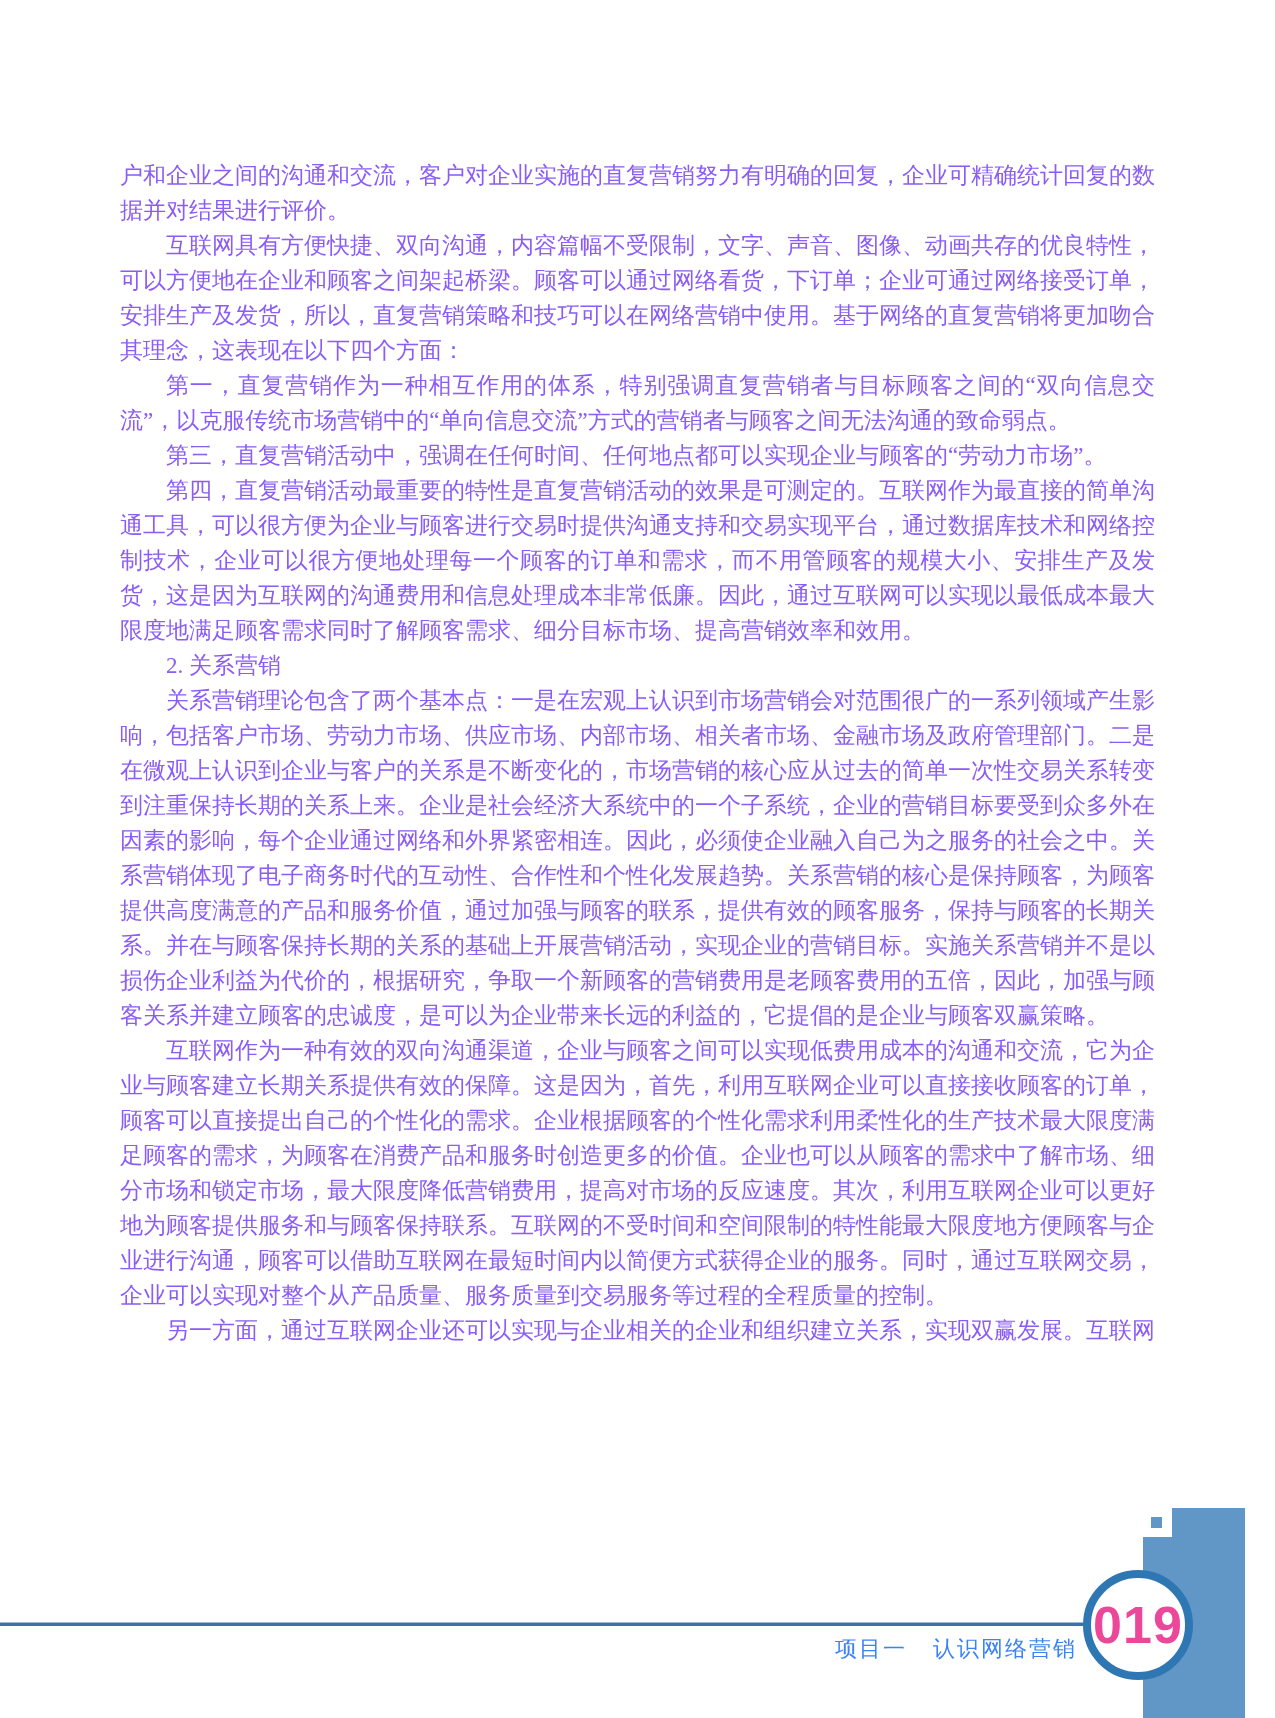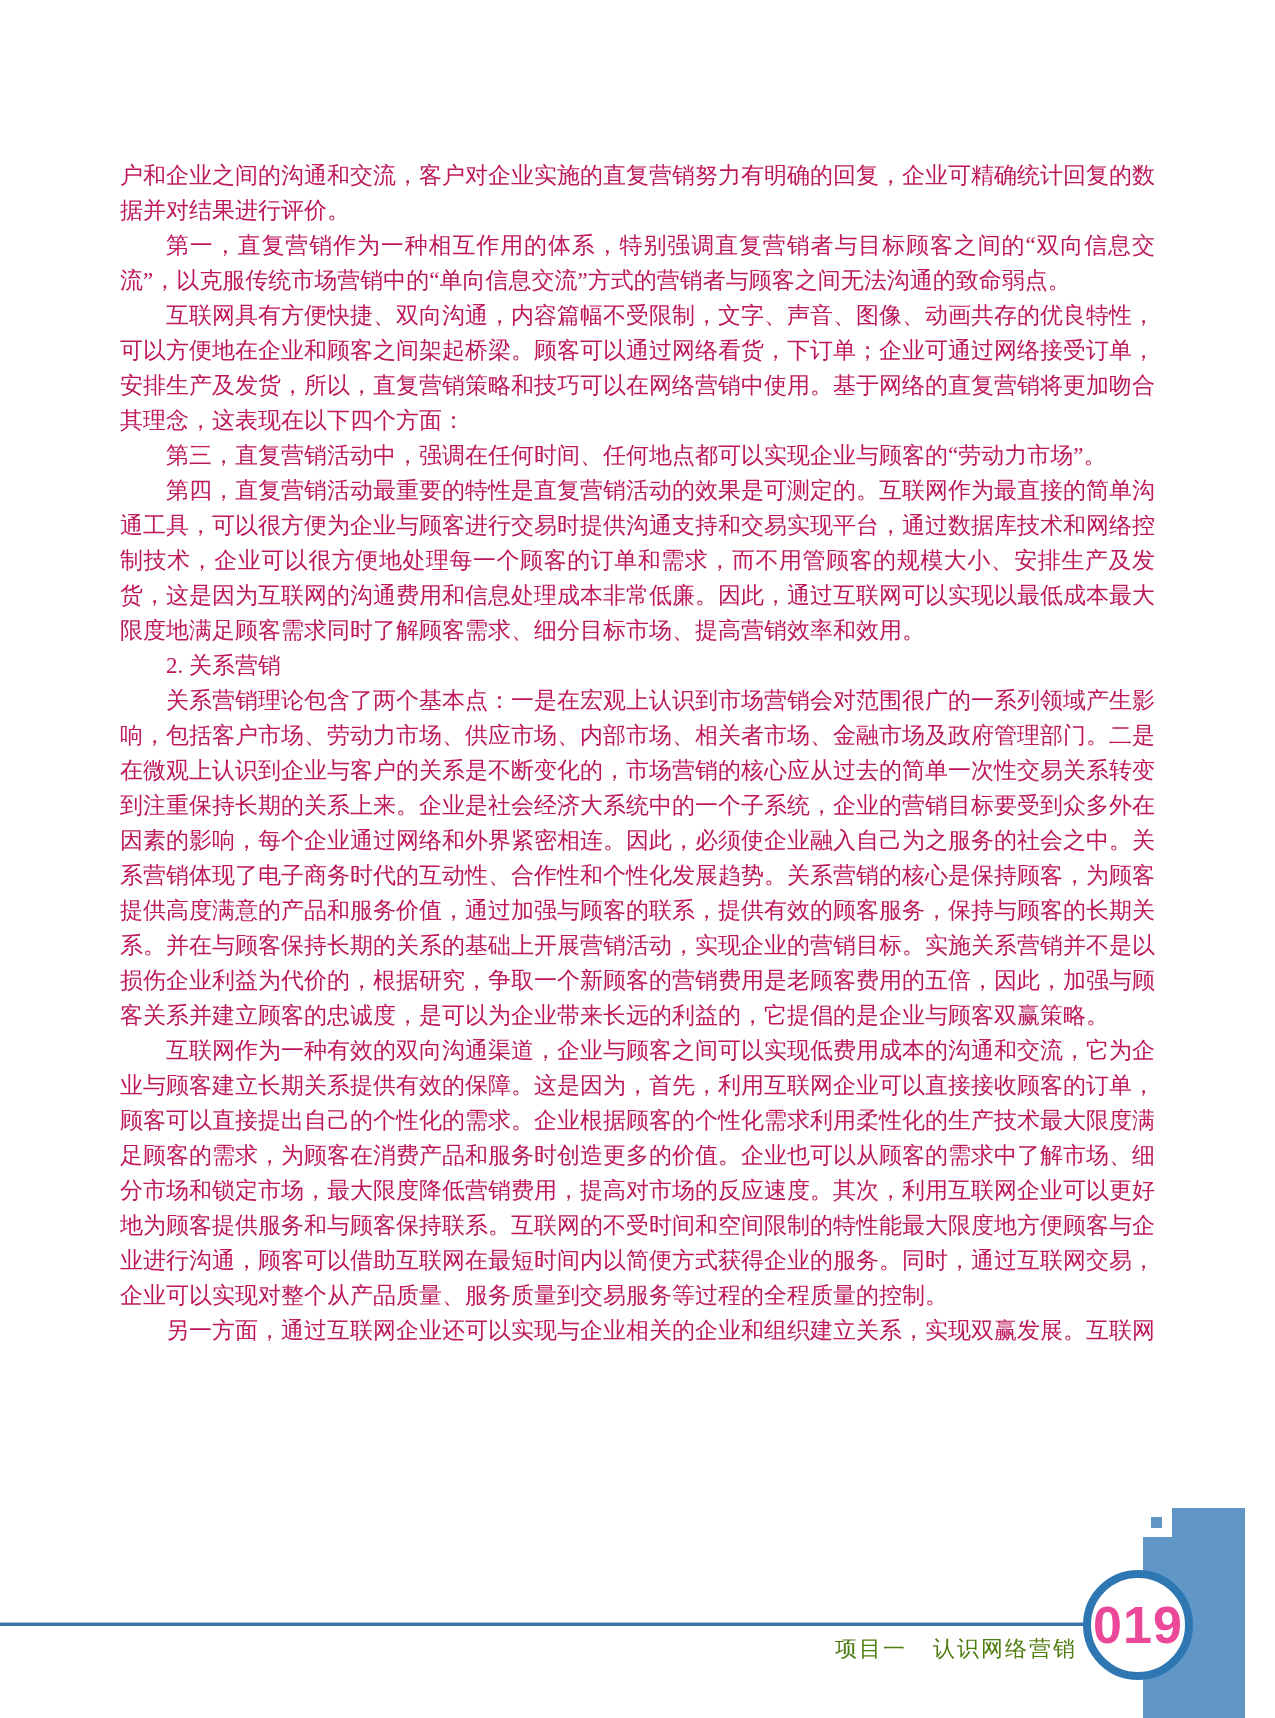--- a/index.html
+++ b/index.html
@@ -9,21 +9,21 @@
     margin:0 auto;
     background:#ffffff;
     overflow:hidden;
     font-family:"Liberation Serif","DejaVu Serif",serif;
   }
   
   .text-block {
     position:absolute;
     left:120px; top:158px;
     width:1035px;
-    color:#be185d;
+    color:#8b5cf6;
     font-size:23px;
     line-height:35px;
     text-align:justify;
   }
   .para { margin:0; padding:0; }
   .para.indent { text-indent:2em; }
 
   
   .footer-rule {
     position:absolute;
@@ -35,21 +35,21 @@
   }
 
   
   .footer-caption {
     position:absolute;
     top:1634px; left:0;
     width:1077px;
     text-align:right;
     font-family:"Liberation Sans","DejaVu Sans",sans-serif;
     font-size:22px;
-    color:#4d7c0f;
+    color:#3b82f6;
     z-index:2;
     letter-spacing:2px;
   }
   .footer-caption .chapter { margin-left:26px; }
 
   
   .corner-rect-main {
     position:absolute; left:1172px; top:1508px;
     width:73px; height:210px;
     background:#6097c6; z-index:2;
@@ -84,22 +84,22 @@
     color:#ec4899;
   }
 </style>
 </head>
 <body>
 
 <div class="page">
 
   <div class="text-block">
     <p class="para">户和企业之间的沟通和交流，客户对企业实施的直复营销努力有明确的回复，企业可精确统计回复的数据并对结果进行评价。</p>
+    <p class="para indent">互联网具有方便快捷、双向沟通，内容篇幅不受限制，文字、声音、图像、动画共存的优良特性，可以方便地在企业和顾客之间架起桥梁。顾客可以通过网络看货，下订单；企业可通过网络接受订单，安排生产及发货，所以，直复营销策略和技巧可以在网络营销中使用。基于网络的直复营销将更加吻合其理念，这表现在以下四个方面：</p>
     <p class="para indent">第一，直复营销作为一种相互作用的体系，特别强调直复营销者与目标顾客之间的“双向信息交流”，以克服传统市场营销中的“单向信息交流”方式的营销者与顾客之间无法沟通的致命弱点。</p>
-    <p class="para indent">互联网具有方便快捷、双向沟通，内容篇幅不受限制，文字、声音、图像、动画共存的优良特性，可以方便地在企业和顾客之间架起桥梁。顾客可以通过网络看货，下订单；企业可通过网络接受订单，安排生产及发货，所以，直复营销策略和技巧可以在网络营销中使用。基于网络的直复营销将更加吻合其理念，这表现在以下四个方面：</p>
     <p class="para indent">第三，直复营销活动中，强调在任何时间、任何地点都可以实现企业与顾客的“劳动力市场”。</p>
     <p class="para indent">第四，直复营销活动最重要的特性是直复营销活动的效果是可测定的。互联网作为最直接的简单沟通工具，可以很方便为企业与顾客进行交易时提供沟通支持和交易实现平台，通过数据库技术和网络控制技术，企业可以很方便地处理每一个顾客的订单和需求，而不用管顾客的规模大小、安排生产及发货，这是因为互联网的沟通费用和信息处理成本非常低廉。因此，通过互联网可以实现以最低成本最大限度地满足顾客需求同时了解顾客需求、细分目标市场、提高营销效率和效用。</p>
     <p class="para indent">2. 关系营销</p>
     <p class="para indent">关系营销理论包含了两个基本点：一是在宏观上认识到市场营销会对范围很广的一系列领域产生影响，包括客户市场、劳动力市场、供应市场、内部市场、相关者市场、金融市场及政府管理部门。二是在微观上认识到企业与客户的关系是不断变化的，市场营销的核心应从过去的简单一次性交易关系转变到注重保持长期的关系上来。企业是社会经济大系统中的一个子系统，企业的营销目标要受到众多外在因素的影响，每个企业通过网络和外界紧密相连。因此，必须使企业融入自己为之服务的社会之中。关系营销体现了电子商务时代的互动性、合作性和个性化发展趋势。关系营销的核心是保持顾客，为顾客提供高度满意的产品和服务价值，通过加强与顾客的联系，提供有效的顾客服务，保持与顾客的长期关系。并在与顾客保持长期的关系的基础上开展营销活动，实现企业的营销目标。实施关系营销并不是以损伤企业利益为代价的，根据研究，争取一个新顾客的营销费用是老顾客费用的五倍，因此，加强与顾客关系并建立顾客的忠诚度，是可以为企业带来长远的利益的，它提倡的是企业与顾客双赢策略。</p>
     <p class="para indent">互联网作为一种有效的双向沟通渠道，企业与顾客之间可以实现低费用成本的沟通和交流，它为企业与顾客建立长期关系提供有效的保障。这是因为，首先，利用互联网企业可以直接接收顾客的订单，顾客可以直接提出自己的个性化的需求。企业根据顾客的个性化需求利用柔性化的生产技术最大限度满足顾客的需求，为顾客在消费产品和服务时创造更多的价值。企业也可以从顾客的需求中了解市场、细分市场和锁定市场，最大限度降低营销费用，提高对市场的反应速度。其次，利用互联网企业可以更好地为顾客提供服务和与顾客保持联系。互联网的不受时间和空间限制的特性能最大限度地方便顾客与企业进行沟通，顾客可以借助互联网在最短时间内以简便方式获得企业的服务。同时，通过互联网交易，企业可以实现对整个从产品质量、服务质量到交易服务等过程的全程质量的控制。</p>
     <p class="para indent">另一方面，通过互联网企业还可以实现与企业相关的企业和组织建立关系，实现双赢发展。互联网</p>
   </div>
 
   <div class="footer-rule"></div>
 

